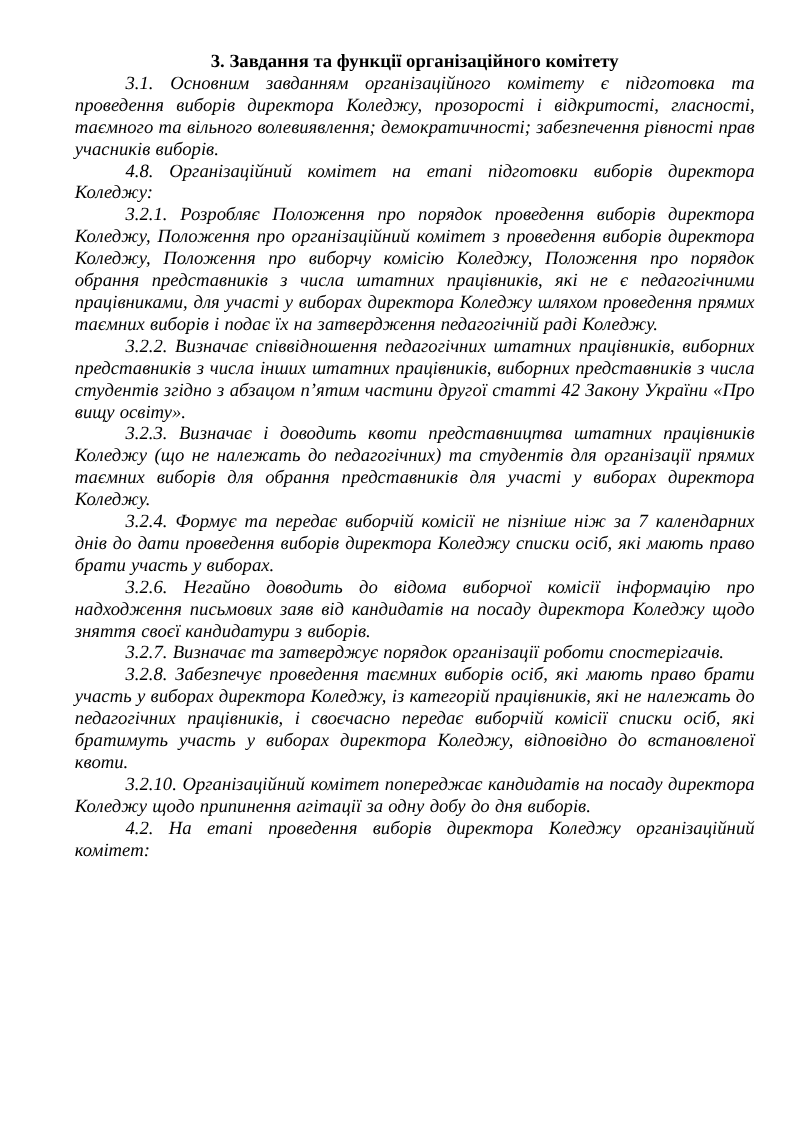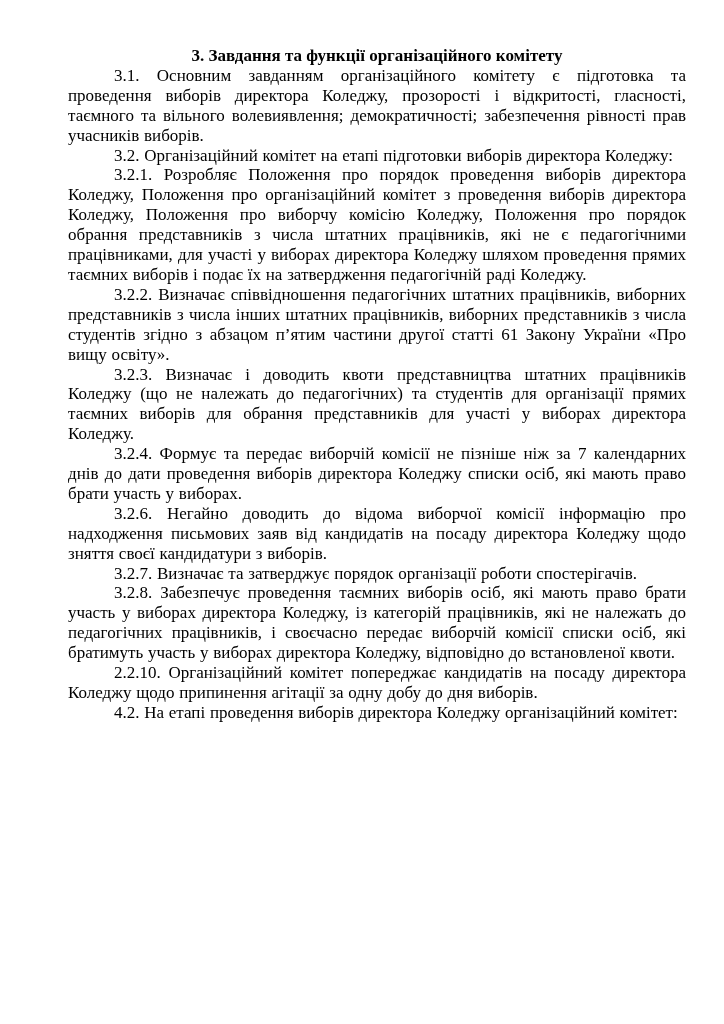--- a/index.html
+++ b/index.html
@@ -26,33 +26,34 @@
     text-align: center;
     margin: 0;
     padding: 0;
   }
   .para {
     margin: 0;
     padding: 0;
     text-align: justify;
     text-indent: 46px;
     word-spacing: 0.5px;
+    font-style: italic;
   }
 </style>
 </head>
 <body>
 
 <div class="page">
   <h1 class="doc-title">3. Завдання та функції організаційного комітету</h1>
   <div id="doc-body">
       <p class="para">3.1. Основним завданням організаційного комітету є підготовка та проведення виборів директора Коледжу, прозорості і відкритості, гласності, таємного та вільного волевиявлення; демократичності; забезпечення рівності прав учасників виборів.</p>
-      <p class="para">3.2. Організаційний комітет на етапі підготовки виборів директора Коледжу:</p>
+      <p class="para">4.8. Організаційний комітет на етапі підготовки виборів директора Коледжу:</p>
       <p class="para">3.2.1. Розробляє Положення про порядок проведення виборів директора Коледжу, Положення про організаційний комітет з проведення виборів директора Коледжу, Положення про виборчу комісію Коледжу, Положення про порядок обрання представників з числа штатних працівників, які не є педагогічними працівниками, для участі у виборах директора Коледжу шляхом проведення прямих таємних виборів і подає їх на затвердження педагогічній раді Коледжу.</p>
-      <p class="para">3.2.2. Визначає співвідношення педагогічних штатних працівників, виборних представників з числа інших штатних працівників, виборних представників з числа студентів згідно з абзацом п’ятим частини другої статті 61 Закону України «Про вищу освіту».</p>
+      <p class="para">3.2.2. Визначає співвідношення педагогічних штатних працівників, виборних представників з числа інших штатних працівників, виборних представників з числа студентів згідно з абзацом п’ятим частини другої статті 42 Закону України «Про вищу освіту».</p>
       <p class="para">3.2.3. Визначає і доводить квоти представництва штатних працівників Коледжу (що не належать до педагогічних) та студентів для організації прямих таємних виборів для обрання представників для участі у виборах директора Коледжу.</p>
       <p class="para">3.2.4. Формує та передає виборчій комісії не пізніше ніж за 7 календарних днів до дати проведення виборів директора Коледжу списки осіб, які мають право брати участь у виборах.</p>
       <p class="para">3.2.6. Негайно доводить до відома виборчої комісії інформацію про надходження письмових заяв від кандидатів на посаду директора Коледжу щодо зняття своєї кандидатури з виборів.</p>
       <p class="para">3.2.7. Визначає та затверджує порядок організації роботи спостерігачів.</p>
       <p class="para">3.2.8. Забезпечує проведення таємних виборів осіб, які мають право брати участь у виборах директора Коледжу, із категорій працівників, які не належать до педагогічних працівників, і своєчасно передає виборчій комісії списки осіб, які братимуть участь у виборах директора Коледжу, відповідно до встановленої квоти.</p>
-      <p class="para">2.2.10. Організаційний комітет попереджає кандидатів на посаду директора Коледжу щодо припинення агітації за одну добу до дня виборів.</p>
+      <p class="para">3.2.10. Організаційний комітет попереджає кандидатів на посаду директора Коледжу щодо припинення агітації за одну добу до дня виборів.</p>
       <p class="para">4.2. На етапі проведення виборів директора Коледжу організаційний комітет:</p>
     </div>
 </div>
 
 </body></html>

